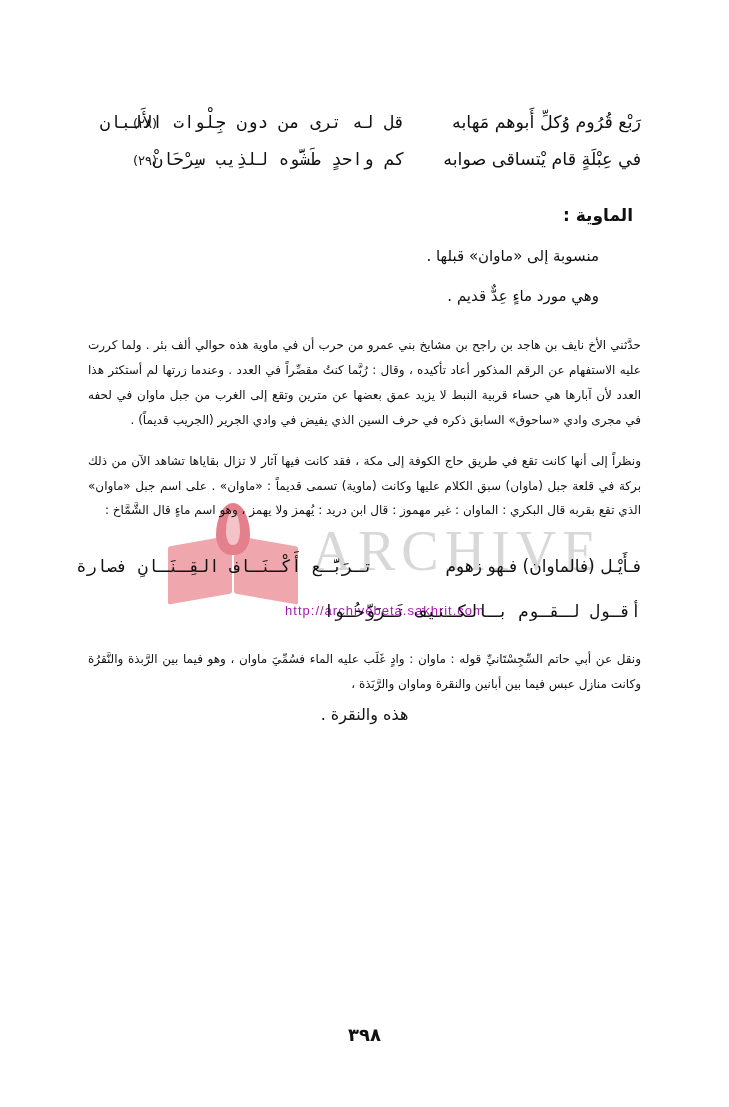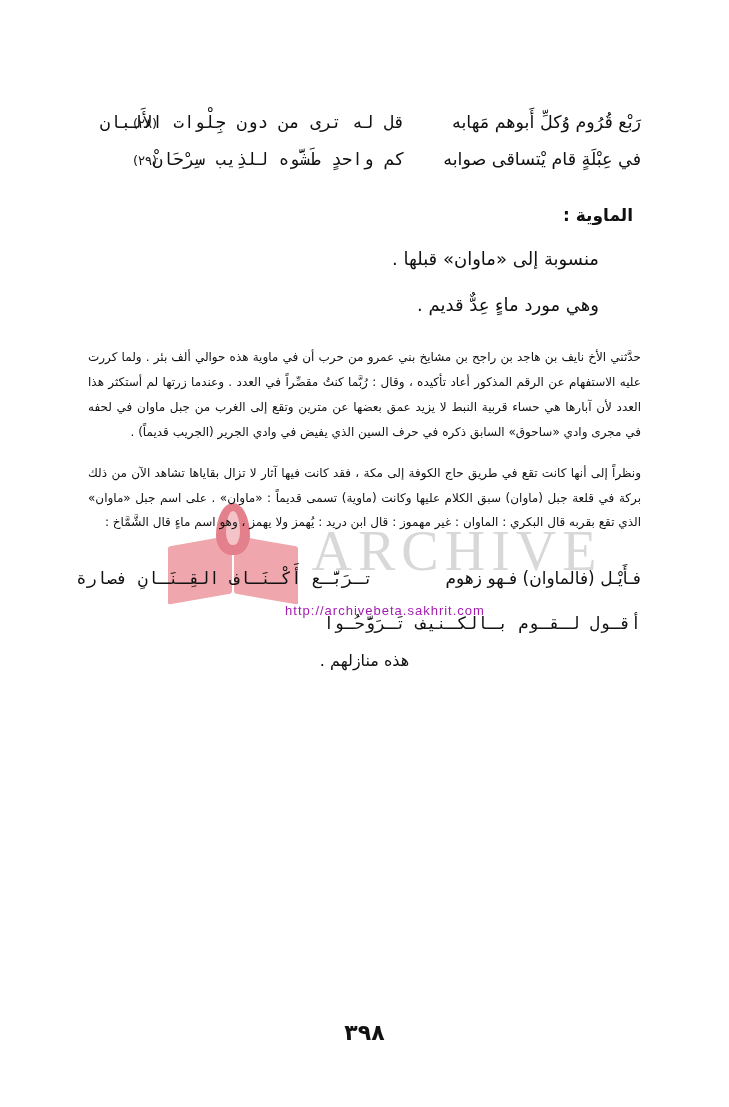--- a/index.html
+++ b/index.html
@@ -138,21 +138,21 @@
   }
 
   .heading {
     font-size: 17px;
     font-weight: bold;
     margin: 18px 8px 16px 0;
     text-align: right;
   }
 
   .indent-line {
-    font-size: 18px;
+    font-size: 15px;
     line-height: 2;
     margin: 0 0 10px 0;
     padding-right: 42px;
     text-align: right;
   }
 
   p.para {
     font-size: 12px;
     line-height: 2.08;
     margin: 16px 0 0 0;
@@ -184,21 +184,21 @@
     line-height: 2;
     margin-top: 2px;
   }
 
   .page-number {
     position: absolute;
     bottom: 62px;
     left: 0;
     right: 0;
     text-align: center;
-    font-size: 22px;
+    font-size: 18px;
     font-weight: bold;
     color: #111111;
     margin-top: 32px;
   }
 </style>
 </head>
 <body>
 
 <div class="page">
 
@@ -245,18 +245,19 @@
       </div>
     </div>
 
 
     <div class="poem3">
       <div class="verse-line">
         <span class="hemistich-b">أقـول لـقـوم بـالكـنيف تَـرَوَّحُـوا</span>
       </div>
     </div>
 
-    <div class="closing">هذه منازلهم .</div>
+    <p class="para">ونقل عن أبي حاتم السِّجِسْتَانيِّ قوله : ماوان : وادٍ غَلَب عليه الماء فسُمِّيَ ماوان ، وهو فيما بين الرَّبذة والنَّقرُة وكانت منازل عبس فيما بين أبانين والنقرة وماوان والرَّبَذة ،</p>
+    <div class="closing">هذه والنقرة .</div>
 
   </div>
 
   <div class="page-number">٣٩٨</div>
 </div>
 
 </body></html>

